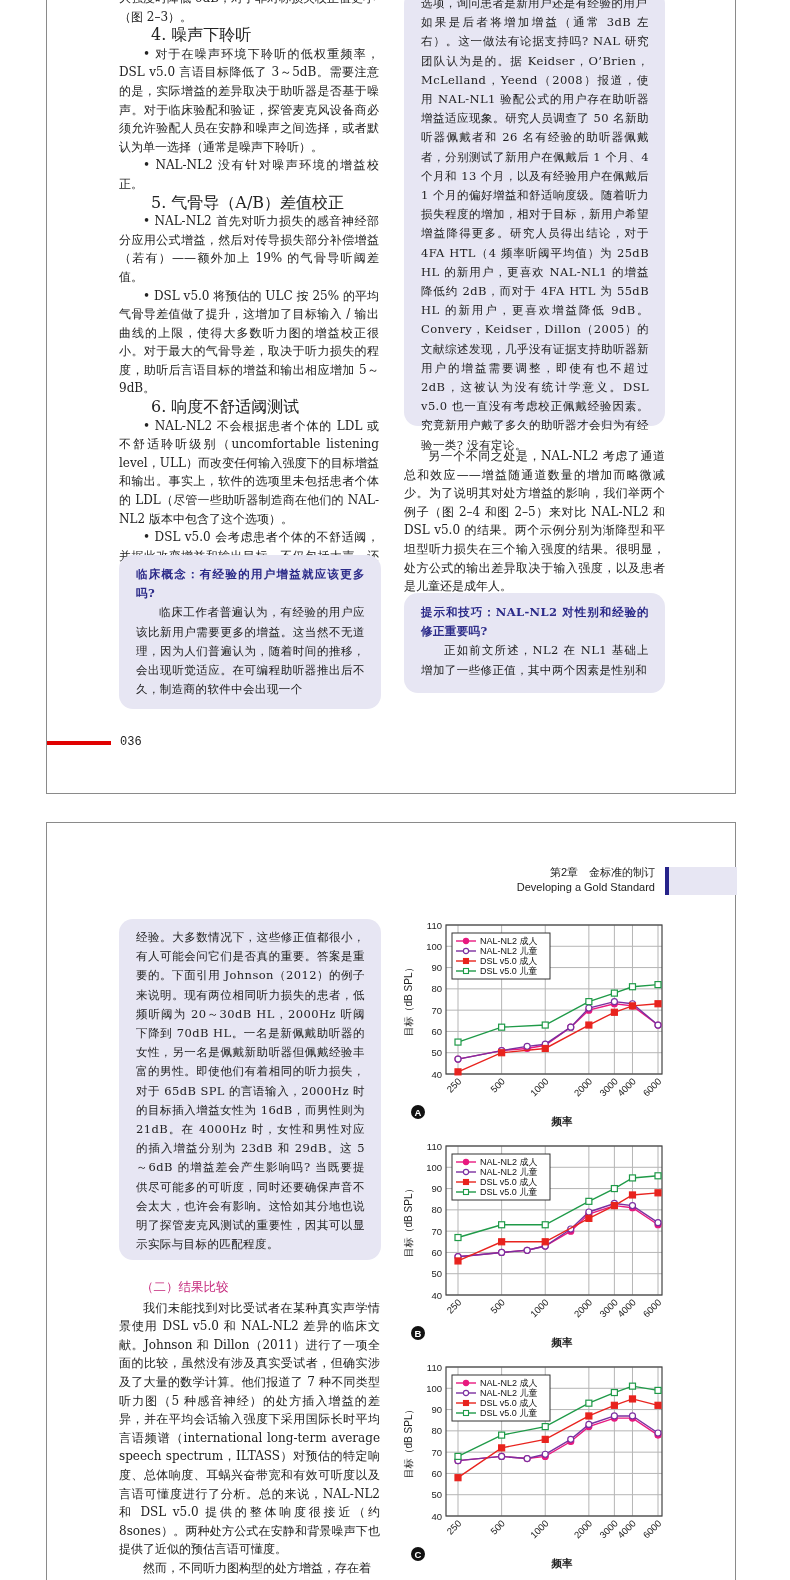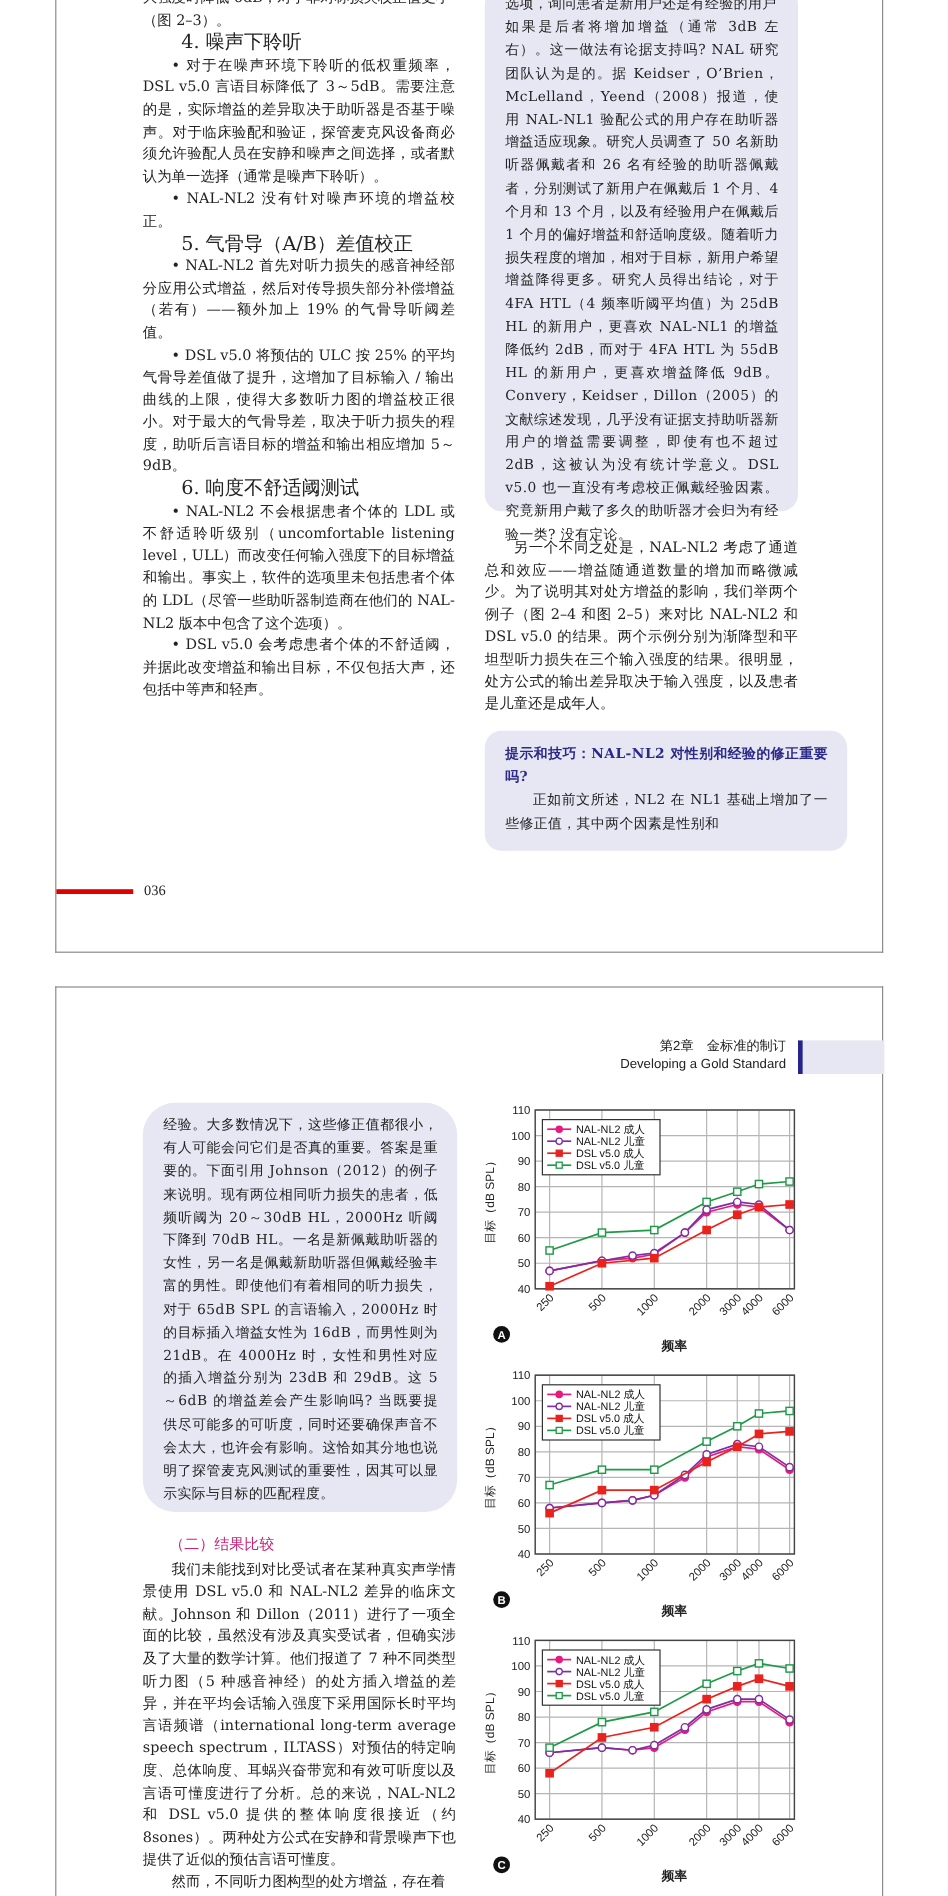--- a/index.html
+++ b/index.html
@@ -15,21 +15,21 @@
   .col { position: absolute; font-size: 12px; line-height: 18.6px; text-align: justify; }
   .col p { margin: 0; }
   .ind { text-indent: 2em; }
   .heading-sub { text-indent: 2em; font-size: 16px; }
   .box {
     background: #e7e6f3; border-radius: 14px; box-sizing: border-box; padding: 10px 16px 10px 17px;
     font-size: 11.5px; line-height: 19.2px; text-align: justify; letter-spacing: 0.4px;
   }
   .box-title { color: #2b2a88; font-weight: bold; }
   .page-num-bar { position: absolute; left: 0; top: 743px; width: 64px; height: 4px; background: #e00000; }
-  .page-num { position: absolute; left: 73px; top: 737px; font-family: Liberation Serif, serif; font-size: 12px; }
+  .page-num { position: absolute; left: 73px; top: 737px; font-family: Liberation Mono, monospace; font-size: 12px; }
   .chap-head { position: absolute; right: 80px; top: 42px; text-align: right; font-family: "Liberation Sans", sans-serif; font-size: 11px; line-height: 15px; }
   .chap-bar { position: absolute; left: 618px; top: 44px; width: 4px; height: 28px; background: #26238a; }
   .chap-fill { position: absolute; left: 622px; top: 44px; width: 68px; height: 28px; background: #e7e6f3; }
   .section-title { color: #c4257a; font-family: Liberation Sans, sans-serif; font-size: 12.5px; margin: 0 0 2px 22px !important; }
   .chart { position: absolute; left: 398px; width: 275px; height: 216px; }
   .chart svg { width: 275px; height: 216px; overflow: visible; }
   .chart text { font-family: "Liberation Sans", sans-serif; }
 </style>
 </head>
 <body>
@@ -43,48 +43,52 @@
     <p class="ind">• 对于在噪声环境下聆听的低权重频率，DSL v5.0 言语目标降低了 3～5dB。需要注意的是，实际增益的差异取决于助听器是否基于噪声。对于临床验配和验证，探管麦克风设备商必须允许验配人员在安静和噪声之间选择，或者默认为单一选择（通常是噪声下聆听）。</p>
     <p class="ind">• NAL-NL2 没有针对噪声环境的增益校正。</p>
     <p class="heading-sub">5. 气骨导（A/B）差值校正</p>
     <p class="ind">• NAL-NL2 首先对听力损失的感音神经部分应用公式增益，然后对传导损失部分补偿增益（若有）——额外加上 19% 的气骨导听阈差值。</p>
     <p class="ind">• DSL v5.0 将预估的 ULC 按 25% 的平均气骨导差值做了提升，这增加了目标输入 / 输出曲线的上限，使得大多数听力图的增益校正很小。对于最大的气骨导差，取决于听力损失的程度，助听后言语目标的增益和输出相应增加 5～9dB。</p>
     <p class="heading-sub">6. 响度不舒适阈测试</p>
     <p class="ind">• NAL-NL2 不会根据患者个体的 LDL 或不舒适聆听级别（uncomfortable listening level，ULL）而改变任何输入强度下的目标增益和输出。事实上，软件的选项里未包括患者个体的 LDL（尽管一些助听器制造商在他们的 NAL-NL2 版本中包含了这个选项）。</p>
     <p class="ind">• DSL v5.0 会考虑患者个体的不舒适阈，并据此改变增益和输出目标，不仅包括大声，还包括中等声和轻声。</p>
   </div>
 
+  <div class="box" style="position:absolute; left:72px; top:557px; width:262px; height:154px;">
+    <div class="box-title">临床概念：有经验的用户增益就应该更多吗?</div>
+    <div class="ind">临床工作者普遍认为，有经验的用户应该比新用户需要更多的增益。这当然不无道理，因为人们普遍认为，随着时间的推移，会出现听觉适应。在可编程助听器推出后不久，制造商的软件中会出现一个</div>
+  </div>
 
   <div class="box" style="position:absolute; left:357px; top:-8px; width:261px; height:436px; padding-top:4px;">
     <div style="white-space:nowrap;overflow:hidden;">选项，询问患者是新用户还是有经验的用户，</div>
     <div>如果是后者将增加增益（通常 3dB 左右）。这一做法有论据支持吗? NAL 研究团队认为是的。据 Keidser，O’Brien，McLelland，Yeend（2008）报道，使用 NAL-NL1 验配公式的用户存在助听器增益适应现象。研究人员调查了 50 名新助听器佩戴者和 26 名有经验的助听器佩戴者，分别测试了新用户在佩戴后 1 个月、4 个月和 13 个月，以及有经验用户在佩戴后 1 个月的偏好增益和舒适响度级。随着听力损失程度的增加，相对于目标，新用户希望增益降得更多。研究人员得出结论，对于 4FA HTL（4 频率听阈平均值）为 25dB HL 的新用户，更喜欢 NAL-NL1 的增益降低约 2dB，而对于 4FA HTL 为 55dB HL 的新用户，更喜欢增益降低 9dB。Convery，Keidser，Dillon（2005）的文献综述发现，几乎没有证据支持助听器新用户的增益需要调整，即使有也不超过 2dB，这被认为没有统计学意义。DSL v5.0 也一直没有考虑校正佩戴经验因素。究竟新用户戴了多久的助听器才会归为有经验一类? 没有定论。</div>
   </div>
 
   <div class="col" style="left:357px; top:449px; width:261px;">
     <p class="ind">另一个不同之处是，NAL-NL2 考虑了通道总和效应——增益随通道数量的增加而略微减少。为了说明其对处方增益的影响，我们举两个例子（图 2–4 和图 2–5）来对比 NAL-NL2 和 DSL v5.0 的结果。两个示例分别为渐降型和平坦型听力损失在三个输入强度的结果。很明显，处方公式的输出差异取决于输入强度，以及患者是儿童还是成年人。</p>
   </div>
 
-  <div class="box" style="position:absolute; left:357px; top:611px; width:302px; height:100px;">
+  <div class="box" style="position:absolute; left:357px; top:595px; width:261px; height:100px;">
     <div class="box-title">提示和技巧：NAL-NL2 对性别和经验的修正重要吗?</div>
     <div class="ind">正如前文所述，NL2 在 NL1 基础上增加了一些修正值，其中两个因素是性别和</div>
   </div>
 
   <div class="page-num-bar"></div>
   <div class="page-num">036</div>
 </div>
 
 <div class="page" id="page2">
   <div class="chap-head">
     <div>第2章　金标准的制订</div>
     <div>Developing a Gold Standard</div>
   </div>
   <div class="chap-bar"></div>
   <div class="chap-fill"></div>
 
-  <div class="box" style="position:absolute; left:72px; top:96px; width:262px; height:341px; padding-top:9px;border-radius:27px;">
+  <div class="box" style="position:absolute; left:72px; top:96px; width:262px; height:341px; padding-top:9px;">
     <div>经验。大多数情况下，这些修正值都很小，有人可能会问它们是否真的重要。答案是重要的。下面引用 Johnson（2012）的例子来说明。现有两位相同听力损失的患者，低频听阈为 20～30dB HL，2000Hz 听阈下降到 70dB HL。一名是新佩戴助听器的女性，另一名是佩戴新助听器但佩戴经验丰富的男性。即使他们有着相同的听力损失，对于 65dB SPL 的言语输入，2000Hz 时的目标插入增益女性为 16dB，而男性则为 21dB。在 4000Hz 时，女性和男性对应的插入增益分别为 23dB 和 29dB。这 5～6dB 的增益差会产生影响吗? 当既要提供尽可能多的可听度，同时还要确保声音不会太大，也许会有影响。这恰如其分地也说明了探管麦克风测试的重要性，因其可以显示实际与目标的匹配程度。</div>
   </div>
 
   <div class="col" style="left:72px; top:455px; width:261px;">
     <p class="section-title">（二）结果比较</p>
     <p class="ind">我们未能找到对比受试者在某种真实声学情景使用 DSL v5.0 和 NAL-NL2 差异的临床文献。Johnson 和 Dillon（2011）进行了一项全面的比较，虽然没有涉及真实受试者，但确实涉及了大量的数学计算。他们报道了 7 种不同类型听力图（5 种感音神经）的处方插入增益的差异，并在平均会话输入强度下采用国际长时平均言语频谱（international long-term average speech spectrum，ILTASS）对预估的特定响度、总体响度、耳蜗兴奋带宽和有效可听度以及言语可懂度进行了分析。总的来说，NAL-NL2 和 DSL v5.0 提供的整体响度很接近（约 8sones）。两种处方公式在安静和背景噪声下也提供了近似的预估言语可懂度。</p>
     <p class="ind">然而，不同听力图构型的处方增益，存在着</p>
   </div>
 </div>
 

